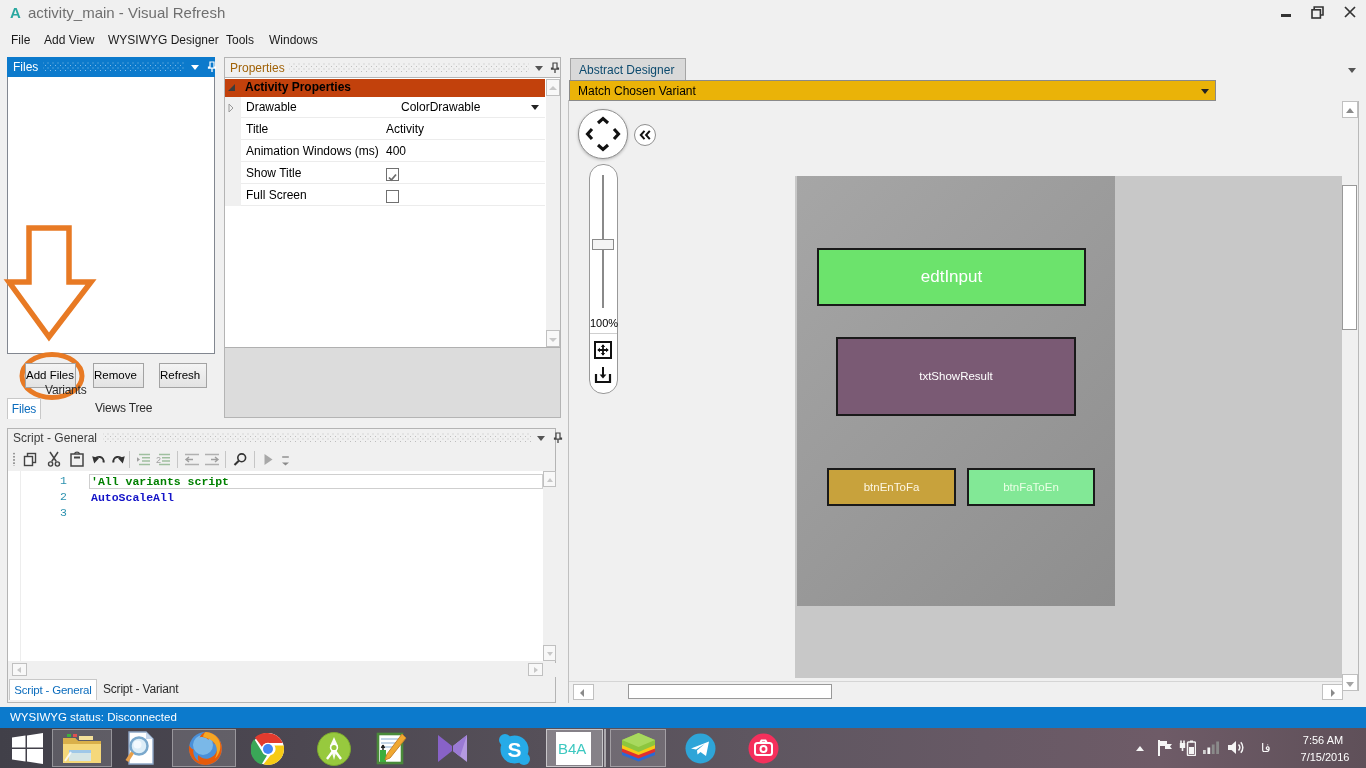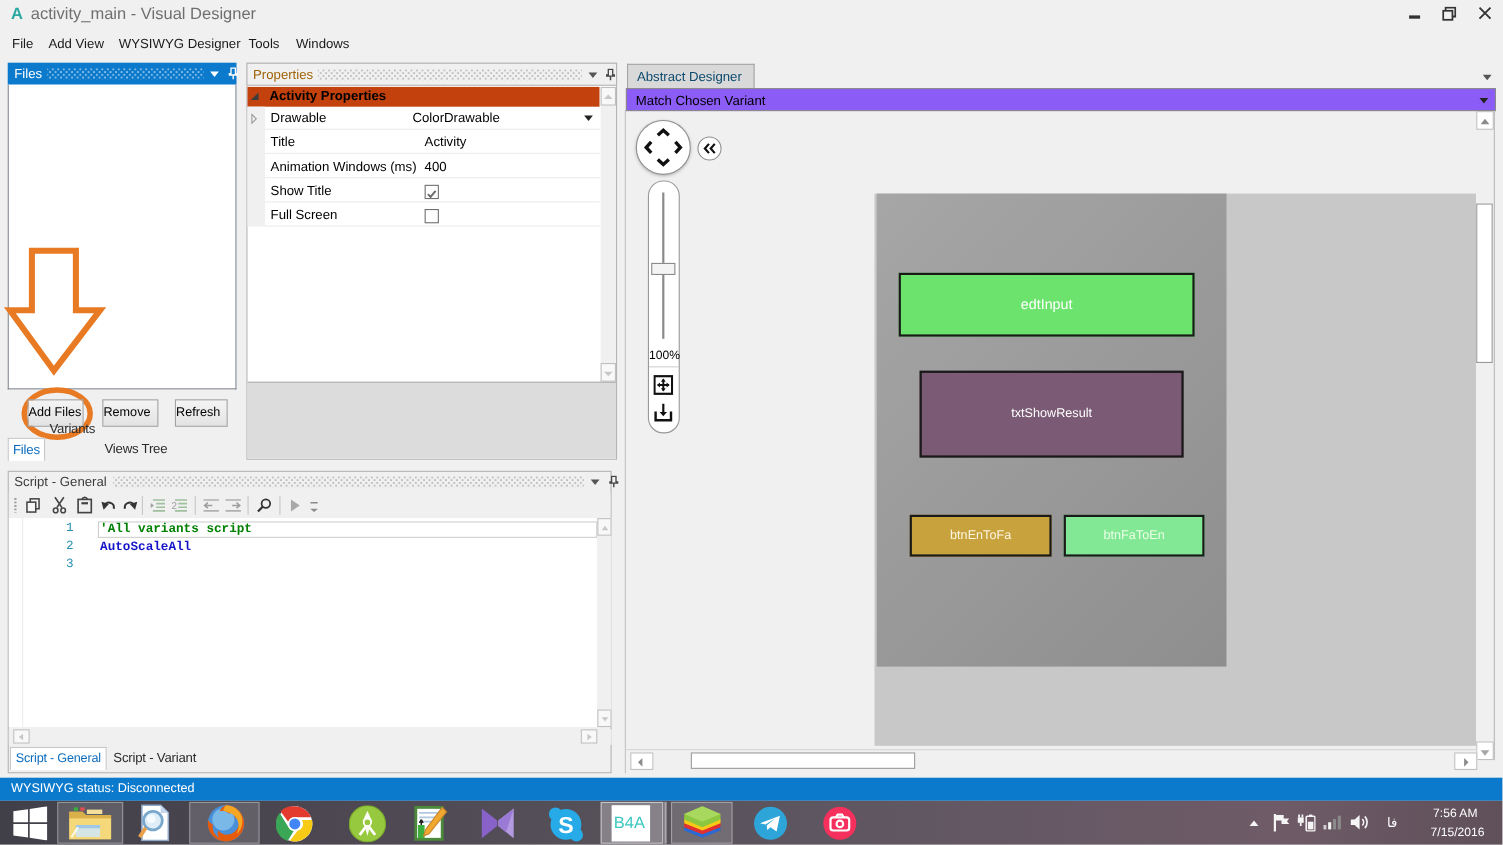--- a/index.html
+++ b/index.html
@@ -14,21 +14,21 @@
   .tab-on { background:#fff; border:1px solid #c8c8c8; border-bottom:none; color:#0b6cbd; font-size:12px; text-align:center; white-space:nowrap; letter-spacing:-0.2px; }
   .tab-off { color:#2b2b2b; font-size:12px; white-space:nowrap; letter-spacing:-0.2px; }
   .row-sep { border-bottom:1px solid #ececec; }
   .sb-box { background:#f8f8f8; border:1px solid #c0c0c0; }
   .tri { width:0; height:0; }
 </style>
 </head>
 <body>
 
 <div class="p" style="left:10px;top:4px;font-size:15px;font-weight:bold;color:#2aa8a0;">A</div>
-<div class="p" style="left:28px;top:4px;font-size:15px;color:#6f6f6f;">activity_main - Visual Designer</div>
+<div class="p" style="left:28px;top:4px;font-size:15px;color:#6f6f6f;">activity_main - Visual Refresh</div>
 <div class="p" style="left:1281px;top:14px;width:10px;height:3px;background:#333;"></div>
 <svg class="p" style="left:1311px;top:6px;" width="13" height="13" viewBox="0 0 13 13">
     <path d="M3.2 3.5 V1 H12 V9 H9.5" fill="none" stroke="#333" stroke-width="1.6"></path>
     <rect x="1" y="3.8" width="8.4" height="8.2" fill="none" stroke="#333" stroke-width="1.6"></rect>
   </svg>
 <svg class="p" style="left:1344px;top:6px;" width="12" height="12" viewBox="0 0 12 12">
     <path d="M1 1 L11 11 M11 1 L1 11" stroke="#333" stroke-width="1.7"></path>
   </svg>
 
 <div class="p" style="left:11px;top:33px;font-size:12px;color:#1a1a1a;">File</div>
@@ -79,21 +79,21 @@
   <span class="p" style="left:20px;top:1px;font-size:12px;font-weight:bold;color:#000;">Activity Properties</span>
 </div>
 
 <div class="p" style="left:225px;top:97px;width:16px;height:109px;background:#f0f0f0;"></div>
 <svg class="p" style="left:228px;top:103px;" width="6" height="10" viewBox="0 0 6 10">
     <path d="M1 1 L5 5 L1 9 Z" fill="none" stroke="#9a9a9a" stroke-width="1"></path>
   </svg>
 
 <div class="p row-sep" style="left:241px;top:97px;width:304px;height:21px;">
     <span class="p" style="left:5px;top:3px;font-size:12px;text-align:center;">Drawable</span>
-    <span class="p" style="left:134px;top:3px;font-size:12px;">ColorDrawable</span>
+    <span class="p" style="left:160px;top:3px;font-size:12px;">ColorDrawable</span>
   </div>
 <div class="p tri" style="left:531px;top:105px;border-left:4.5px solid transparent;border-right:4.5px solid transparent;border-top:5px solid #222;"></div>
 <div class="p row-sep" style="left:241px;top:119px;width:304px;height:21px;">
     <span class="p" style="left:5px;top:3px;font-size:12px;">Title</span>
     <span class="p" style="left:145px;top:3px;font-size:12px;">Activity</span>
   </div>
 <div class="p row-sep" style="left:241px;top:141px;width:304px;height:21px;">
     <span class="p" style="left:5px;top:3px;font-size:12px;">Animation Windows (ms)</span>
     <span class="p" style="left:145px;top:3px;font-size:12px;">400</span>
   </div>
@@ -216,29 +216,29 @@
 
 <div class="p" style="left:0;top:707px;width:1366px;height:21px;background:#0c7acc;color:#fff;font-size:11.5px;">
     <span style="position:absolute;left:10px;top:4px;">WYSIWYG status: Disconnected</span>
   </div>
 
 <div class="p" style="left:568px;top:100px;width:798px;height:603px;background:#f0f0f0;border-left:1px solid #c0c0c0;"></div>
 <div class="p" style="left:570px;top:58px;width:116px;height:23px;background:#d9d9d9;border:1px solid #a5a5a5;border-bottom:none;font-size:12px;color:#0c4a6e;">
     <span style="position:absolute;left:8px;top:4px;">Abstract Designer</span>
   </div>
 <div class="p tri" style="left:1348px;top:68px;border-left:4.5px solid transparent;border-right:4.5px solid transparent;border-top:5px solid #555;"></div>
-<div class="p" style="left:569px;top:80px;width:791px;height:21px;background:#8b5cf6;border:1px solid #8a8a8a;">
+<div class="p" style="left:569px;top:80px;width:647px;height:21px;background:#eab308;border:1px solid #8a8a8a;">
   <span style="position:absolute;left:8px;top:3px;font-size:12px;color:#000;">Match Chosen Variant</span>
   <div class="tri" style="position:absolute;right:6px;top:8px;border-left:4.5px solid transparent;border-right:4.5px solid transparent;border-top:5px solid #222;"></div>
 </div>
 
 <div class="p" style="left:795px;top:176px;width:547px;height:502px;background:#c8c8c8;"></div>
 <div class="p" style="left:797px;top:176px;width:318px;height:430px;background:linear-gradient(135deg,#a6a6a6,#8e8e8e);"></div>
 
-<div class="p" style="left:817px;top:248px;width:269px;height:58px;background:#6ce36c;border:2px solid #1a1a1a;color:#fff;font-size:13px;text-align:center;line-height:54px;">edtInput</div>
+<div class="p" style="left:817px;top:248px;width:269px;height:58px;background:#6ce36c;border:2px solid #1a1a1a;color:#fff;font-size:17px;text-align:center;line-height:54px;">edtInput</div>
 <div class="p" style="left:836px;top:337px;width:240px;height:79px;background:#7a5a74;border:2px solid #1a1a1a;color:#fff;font-size:11.5px;text-align:center;line-height:75px;">txtShowResult</div>
 <div class="p" style="left:827px;top:468px;width:129px;height:38px;background:#c8a23c;border:2px solid #1a1a1a;color:#fdf6e3;font-size:11.5px;text-align:center;line-height:34px;">btnEnToFa</div>
 <div class="p" style="left:967px;top:468px;width:128px;height:38px;background:#82e896;border:2px solid #1a1a1a;color:#eaffe5;font-size:11.5px;text-align:center;line-height:34px;">btnFaToEn</div>
 
 <div class="p" style="left:578px;top:109px;width:50px;height:50px;border-radius:50%;background:#fff;border:1px solid #909090;box-shadow:0 1px 3px rgba(0,0,0,0.25);"></div>
 <svg class="p" style="left:578px;top:109px;" width="50" height="50" viewBox="0 0 50 50">
   <path d="M20 14 L25 9.5 L30 14" fill="none" stroke="#111" stroke-width="3.1"></path>
   <path d="M20 36 L25 40.5 L30 36" fill="none" stroke="#111" stroke-width="3.1"></path>
   <path d="M14 20 L9.5 25 L14 30" fill="none" stroke="#111" stroke-width="3.1"></path>
   <path d="M36 20 L40.5 25 L36 30" fill="none" stroke="#111" stroke-width="3.1"></path>

